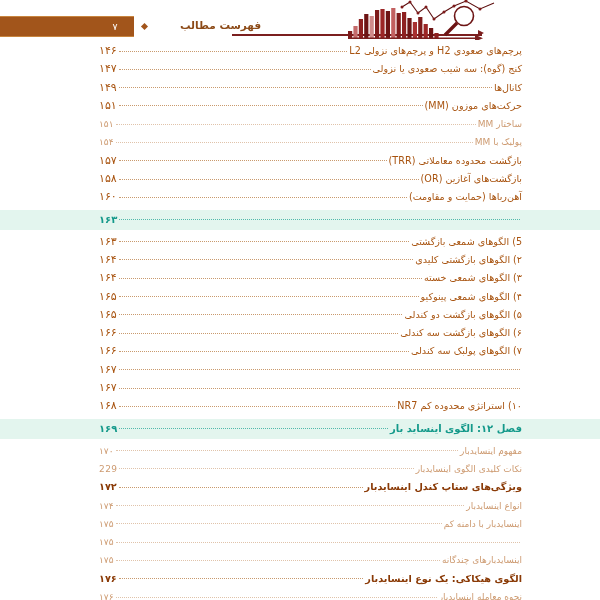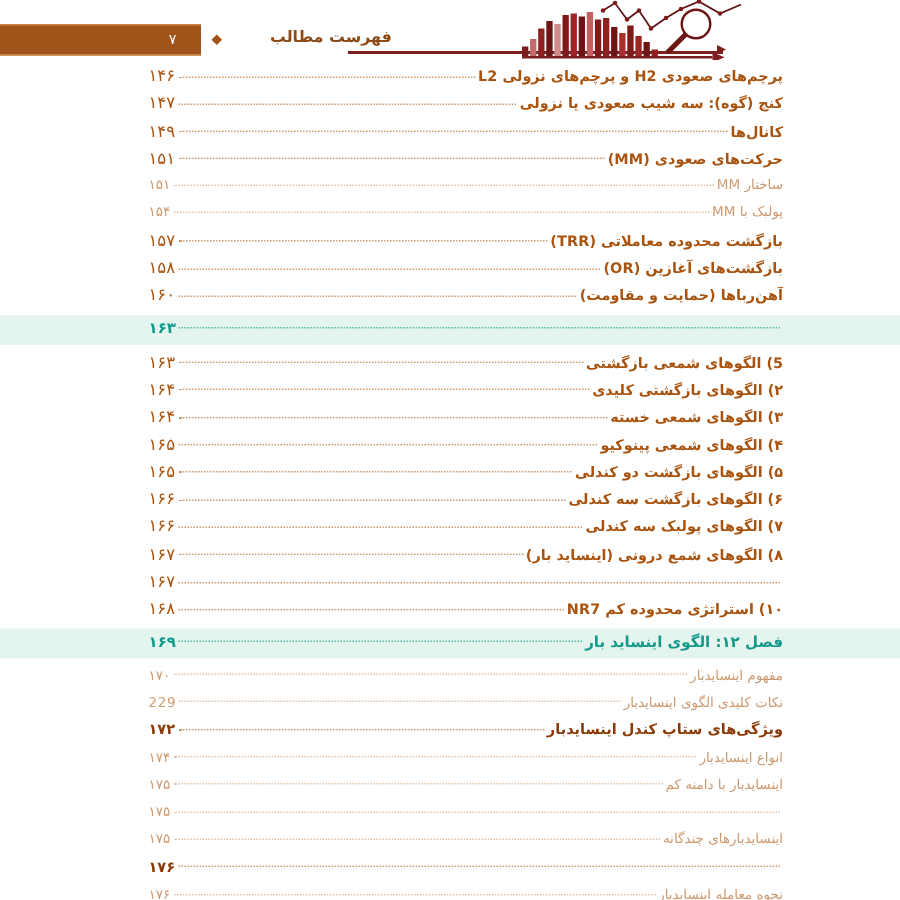--- a/index.html
+++ b/index.html
@@ -104,21 +104,21 @@
     box-sizing: border-box;
     padding-right: 78px;
     padding-left: 99px;
     white-space: nowrap;
   }
   .toc-label {
     flex: 0 0 auto;
     font-size: 9.6px;
     line-height: 18.3px;
     color: #a8530f;
-    font-weight: bold;
+    font-weight: normal;
     letter-spacing: 0.1px;
   }
   .toc-leader {
     flex: 1 1 auto;
     position: relative;
     top: -2.5px;
     margin: 0 2px;
     border-bottom: 1px dotted #c99a6e;
     height: 1px;
     min-width: 8px;
@@ -238,21 +238,21 @@
       <span class="toc-label">کنج (گوه): سه شیب صعودی یا نزولی</span>
       <span class="toc-leader"></span>
       <span class="toc-page">۱۴۷</span>
     </div>
     <div class="toc-row lvl-entry">
       <span class="toc-label">کانال‌ها</span>
       <span class="toc-leader"></span>
       <span class="toc-page">۱۴۹</span>
     </div>
     <div class="toc-row lvl-entry">
-      <span class="toc-label">حرکت‌های صعودی (MM)</span>
+      <span class="toc-label">حرکت‌های موزون (MM)</span>
       <span class="toc-leader"></span>
       <span class="toc-page">۱۵۱</span>
     </div>
     <div class="toc-row lvl-sub">
       <span class="toc-label">ساختار MM</span>
       <span class="toc-leader"></span>
       <span class="toc-page">۱۵۱</span>
     </div>
     <div class="toc-row lvl-sub">
       <span class="toc-label">پولبک با MM</span>
@@ -307,21 +307,20 @@
       <span class="toc-label">۶) الگوهای بازگشت سه کندلی</span>
       <span class="toc-leader"></span>
       <span class="toc-page">۱۶۶</span>
     </div>
     <div class="toc-row lvl-entry">
       <span class="toc-label">۷) الگوهای پولبک سه کندلی</span>
       <span class="toc-leader"></span>
       <span class="toc-page">۱۶۶</span>
     </div>
     <div class="toc-row lvl-entry">
-      <span class="toc-label">۸) الگوهای شمع درونی (اینساید بار)</span>
       <span class="toc-leader"></span>
       <span class="toc-page">۱۶۷</span>
     </div>
     <div class="toc-row lvl-entry">
       <span class="toc-leader"></span>
       <span class="toc-page">۱۶۷</span>
     </div>
     <div class="toc-row lvl-entry">
       <span class="toc-label">۱۰) استراتژی محدوده کم NR7</span>
       <span class="toc-leader"></span>
@@ -360,20 +359,21 @@
     <div class="toc-row lvl-sub">
       <span class="toc-leader"></span>
       <span class="toc-page">۱۷۵</span>
     </div>
     <div class="toc-row lvl-sub">
       <span class="toc-label">اینسایدبارهای چندگانه</span>
       <span class="toc-leader"></span>
       <span class="toc-page">۱۷۵</span>
     </div>
     <div class="toc-row lvl-strong">
+      <span class="toc-label">الگوی هیکاکی: یک نوع اینسایدبار</span>
       <span class="toc-leader"></span>
       <span class="toc-page">۱۷۶</span>
     </div>
     <div class="toc-row lvl-sub">
       <span class="toc-label">نحوه معامله اینسایدبار</span>
       <span class="toc-leader"></span>
       <span class="toc-page">۱۷۶</span>
     </div>
   </div>
 

